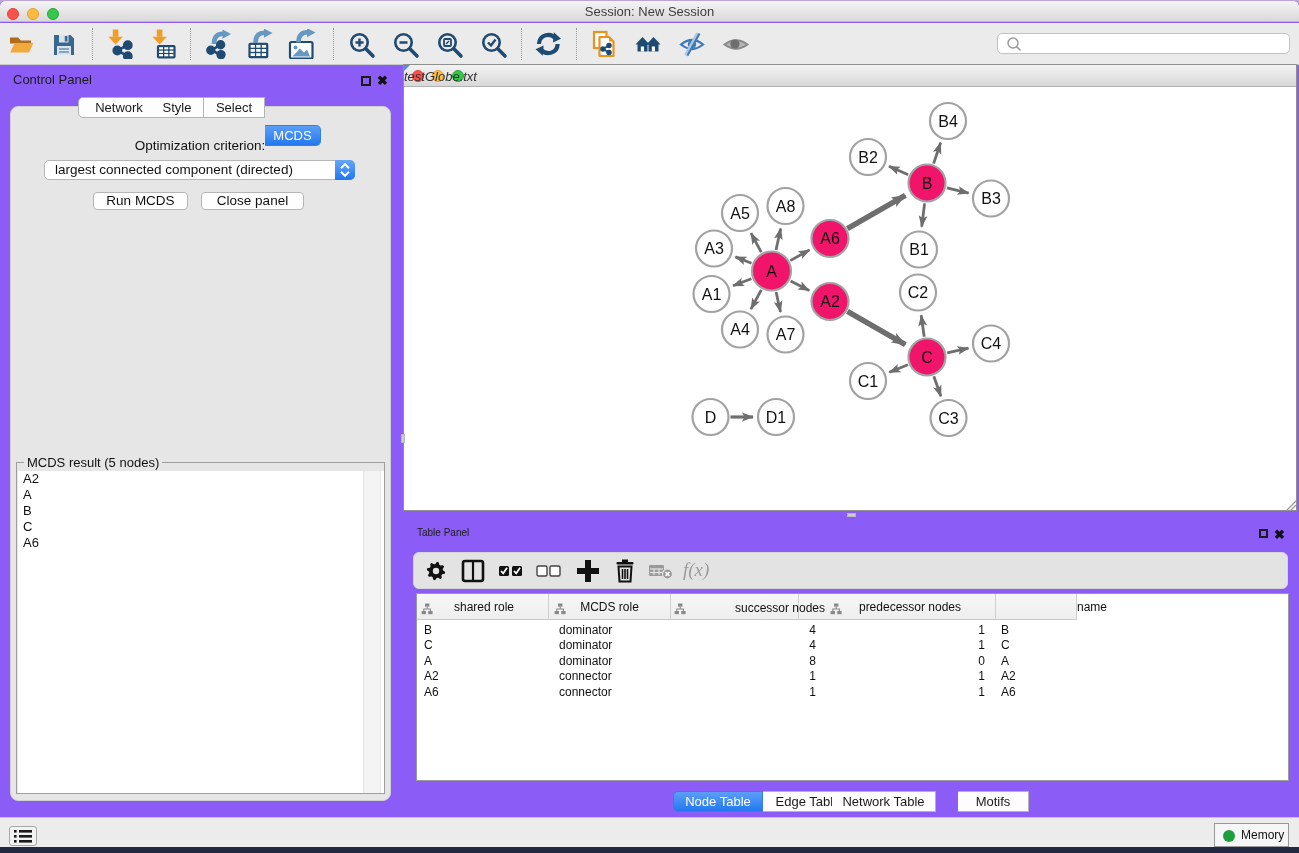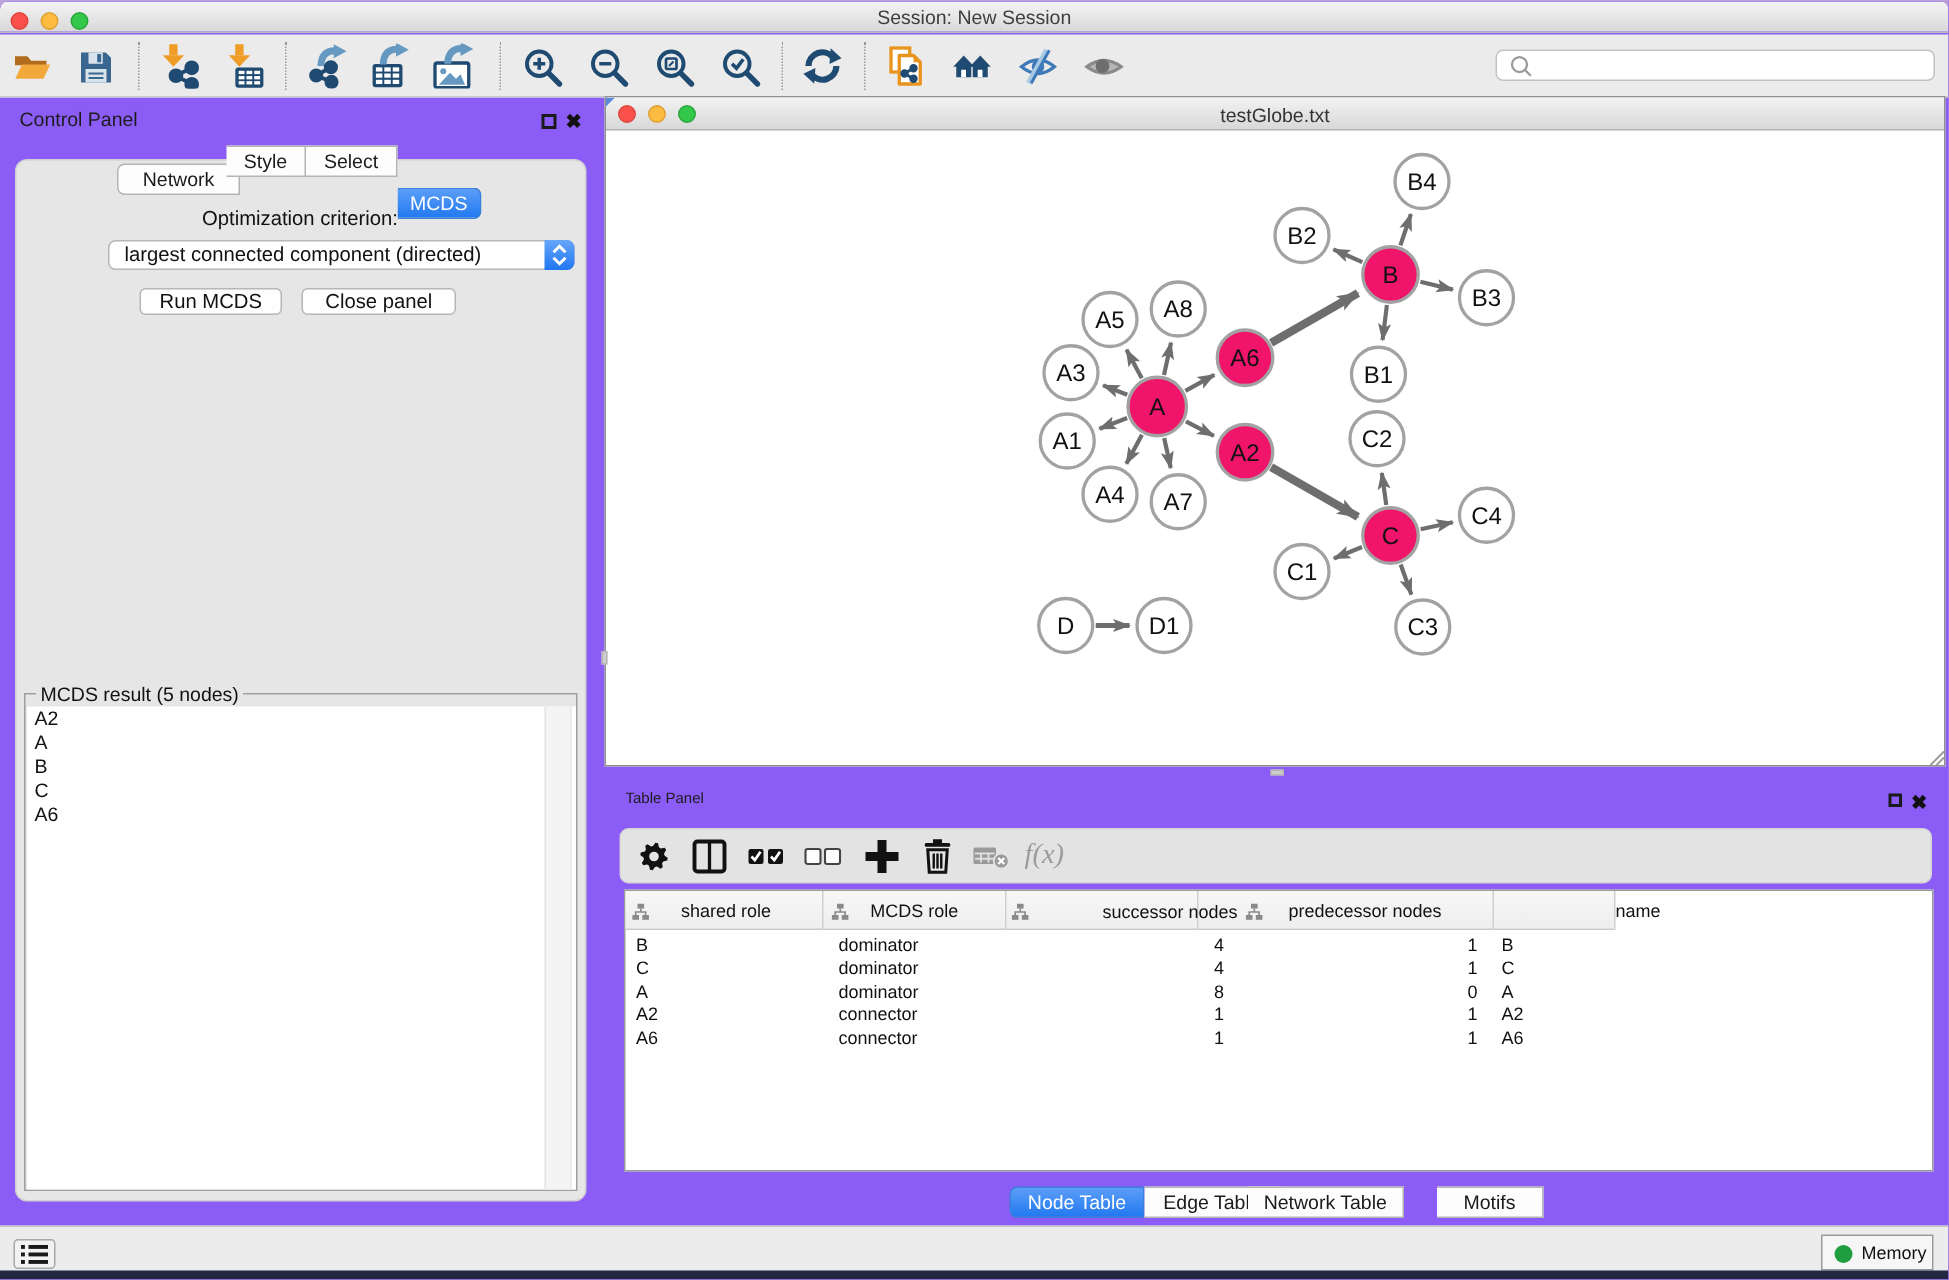--- a/index.html
+++ b/index.html
@@ -12,38 +12,38 @@
 .tl { position:absolute; width:12px; height:12px; border-radius:50%; top:7px; }
 
 #toolbar { position:absolute; left:0; top:22px; width:1299px; height:42px; background:#ebebeb; border-bottom:1px solid #c9c9c9; }
 .tsep { position:absolute; top:5px; height:32px; width:0; border-left:1px dotted #9a9a9a; }
 .ticon { position:absolute; top:8px; width:28px; height:28px; }
 #searchbox { position:absolute; left:997px; top:10px; width:293px; height:21px; background:#fff; border:1px solid #c2c2c2; border-radius:5px; }
 
 #cp-title { position:absolute; left:13px; top:71px; font-size:13px; color:#1c1c1c; }
 #cp-panel { position:absolute; left:10px; top:105px; width:381px; height:695px; background:#e6e6e6; border:1px solid #d0d0d0; border-radius:8px; }
 .cptab { position:absolute; top:96px; height:21px; line-height:20px; text-align:center; font-size:13px; color:#1a1a1a; background:#fdfdfd; border:1px solid #b3b3b3; border-left:none; }
-#tab-network { left:78px; width:82px; border-left:1px solid #b3b3b3; border-radius:5px 0 0 5px;margin-top:12px; }
+#tab-network { left:78px; width:82px; border-left:1px solid #b3b3b3; border-radius:5px 0 0 5px; }
 #tab-style { left:151px; width:53px; }
 #tab-select { left:204px; width:61px; }
 #tab-mcds { left:265px; width:56px; background:linear-gradient(#5c9ef8,#2279f0); color:#fff; border-color:#3a7fd8; border-radius:0 5px 5px 0;margin-top:28px; }
 #opt-label { position:absolute; left:0px; top:137px; width:400px; text-align:center; font-size:13.5px; color:#111; }
-#opt-select { position:absolute; left:44px; top:159px; width:311px; height:20px; background:#fff; border:1px solid #b6b6b6; border-radius:5px; font-size:13.5px; color:#111; line-height:18px; padding-left:10px;margin-left:28px; }
+#opt-select { position:absolute; left:44px; top:159px; width:311px; height:20px; background:#fff; border:1px solid #b6b6b6; border-radius:5px; font-size:13.5px; color:#111; line-height:18px; padding-left:10px; }
 #opt-spin { position:absolute; right:-1px; top:-1px; width:20px; height:20px; background:linear-gradient(#66a6f9,#2077f2); border-radius:0 5px 5px 0; }
 .btn { position:absolute; top:191px; height:18px; background:#fefefe; border:1px solid #b6b6b6; border-radius:4px; font-size:13.5px; color:#111; text-align:center; line-height:16px; }
 #btn-run { left:93px; width:95px; }
 #btn-close { left:201px; width:103px; }
 #groupbox { position:absolute; left:16px; top:461px; width:369px; height:332px; border:1px solid #9f9f9f; }
 #groupbox-label { position:absolute; left:7px; top:-8px; font-size:13px; color:#111; background:#e6e6e6; padding:0 3px; }
 #mcds-list { position:absolute; left:1px; top:8px; width:366px; height:322px; background:#fff; font-size:13px; color:#111; line-height:16.05px; padding:0 0 0 5px; }
 #mcds-scroll { position:absolute; left:346px; top:8px; width:18px; height:322px; background:#f4f4f4; border-left:1px solid #e3e3e3; border-right:1px solid #e8e8e8; }
 
 #netwin { position:absolute; left:403px; top:63px; width:894px; height:447px; background:#fff; border:1px solid #8f8f8f; }
 #netwin-tb { position:absolute; left:0; top:0; width:892px; height:22px; background:linear-gradient(#f3f3f3,#d8d8d8); border-bottom:1px solid #b2b2b2; }
-#netwin-title { position:absolute; left:0; right:0; top:4px; text-align:center; font-size:13px; color:#333; }
+#netwin-title { position:absolute; left:0; right:0; top:4px; font-size:13px; color:#333;font-style:italic; }
 
 #tp-title { position:absolute; left:417px; top:526px; font-size:10px; color:#1c1c1c; }
 #tp-toolbar { position:absolute; left:413px; top:551px; width:875px; height:37px; background:#e3e3e3; border:1px solid #d5d5d5; border-radius:6px; }
 #tbl { position:absolute; left:416px; top:592px; width:873px; height:188px; background:#fff; border:1px solid #9a9a9a; }
 #tbl-header { position:absolute; left:0; top:0; height:26px; background:linear-gradient(#f7f7f7,#eeeeee); border-bottom:1px solid #c9c9c9; }
 .trow { position:absolute; font-size:12px; color:#111; line-height:15.6px; }
 .bottab { position:absolute; top:790px; height:21px; line-height:20px; text-align:center; font-size:13px; color:#1a1a1a; background:#fdfdfd; border:1px solid #b3b3b3; border-left:none; }
 #bt-node { left:673px; width:90px; border-left:1px solid #b3b3b3; border-radius:5px 0 0 5px; background:linear-gradient(#5c9ef8,#2279f0); color:#fff; border-color:#3a7fd8; }
 #bt-edge { left:763px; width:91px; }
 #bt-net { left:832px; width:104px; }

